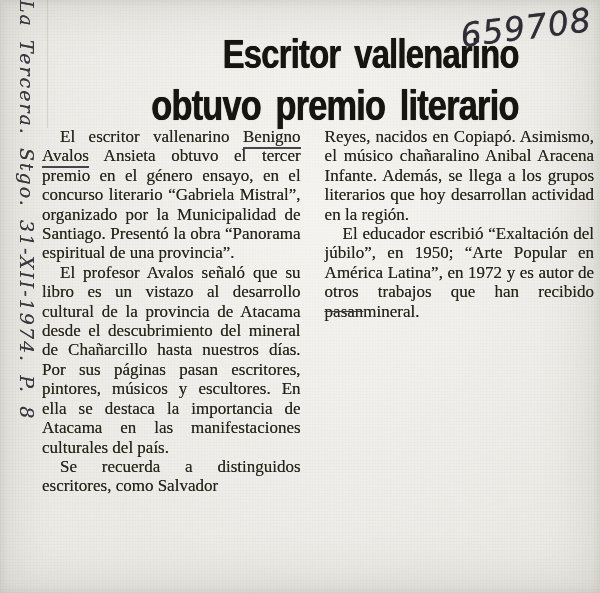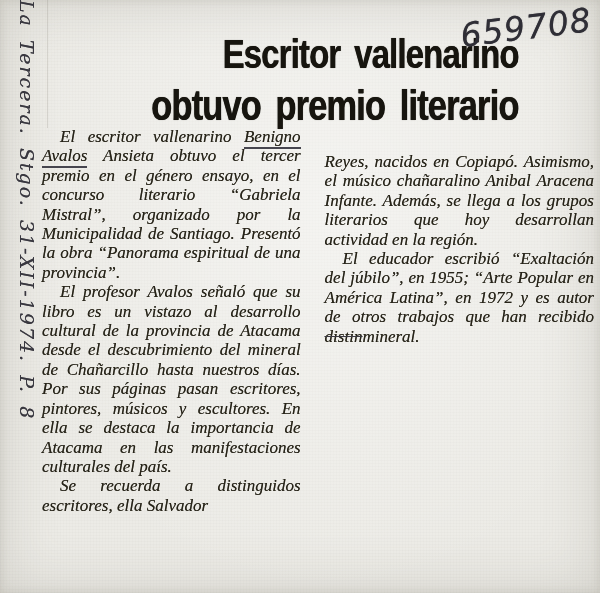--- a/index.html
+++ b/index.html
@@ -78,24 +78,23 @@
     position: absolute;
     top: 127px; left: 42px;
     width: 552px;
     display: flex;
     gap: 24px;
     color: #262318;
     font-size: 17px;
     line-height: 19.4px;
     text-align: justify;
     text-shadow: 0 0 0.5px rgba(38,35,24,0.65);
-    font-style: italic;
   }
   .col-1 { width: 264px; }
-  .col-2 { width: 275px; margin-top: 25px; }
+  .col-2 { width: 275px; }
   .columns p { margin: 0; text-indent: 18px; }
   .columns p.no-indent { text-indent: 0; }
   .pen-underline {
     border-bottom: 2px solid #46454e;
     padding-bottom: 1px;
   }
   .pen-strike {
     text-decoration: line-through;
     text-decoration-color: #3b3a43;
   }
@@ -114,22 +113,22 @@
     <span class="hl-line hl-2">obtuvo premio literario</span>
   </h1>
 
   <div class="catalog-number">659708</div>
 
   <div class="columns">
 
     <div class="col-1">
       <p><span>El escritor vallenarino </span><span class="pen-underline">Benigno Avalos</span><span> Ansieta obtuvo el tercer premio en el género ensayo, en el concurso literario “Gabriela Mistral”, organizado por la Municipalidad de Santiago. Presentó la obra “Panorama espiritual de una provincia”.</span></p>
       <p>El profesor Avalos señaló que su libro es un vistazo al desarrollo cultural de la provincia de Atacama desde el descubrimiento del mineral de Chañarcillo hasta nuestros días. Por sus páginas pasan escritores, pintores, músicos y escultores. En ella se destaca la importancia de Atacama en las manifestaciones culturales del país.</p>
-      <p>Se recuerda a distinguidos escritores, ella Salvador</p>
+      <p>Se recuerda a distinguidos escritores, como Salvador</p>
     </div>
 
     <div class="col-2">
       <p class="no-indent">Reyes, nacidos en Copiapó. Asimismo, el músico chañaralino Anibal Aracena Infante. Además, se llega a los grupos literarios que hoy desarrollan actividad en la región.</p>
-      <p><span>El educador escribió “Exaltación del júbilo”, en 1955; “Arte Popular en América Latina”, en 1972 y es autor de otros trabajos que han recibido </span><span class="pen-strike">distin</span><span>mineral.</span></p>
+      <p><span>El educador escribió “Exaltación del júbilo”, en 1950; “Arte Popular en América Latina”, en 1972 y es autor de otros trabajos que han recibido </span><span class="pen-strike">pasan</span><span>mineral.</span></p>
     </div>
 
   </div>
 </div>
 
 </body></html>

